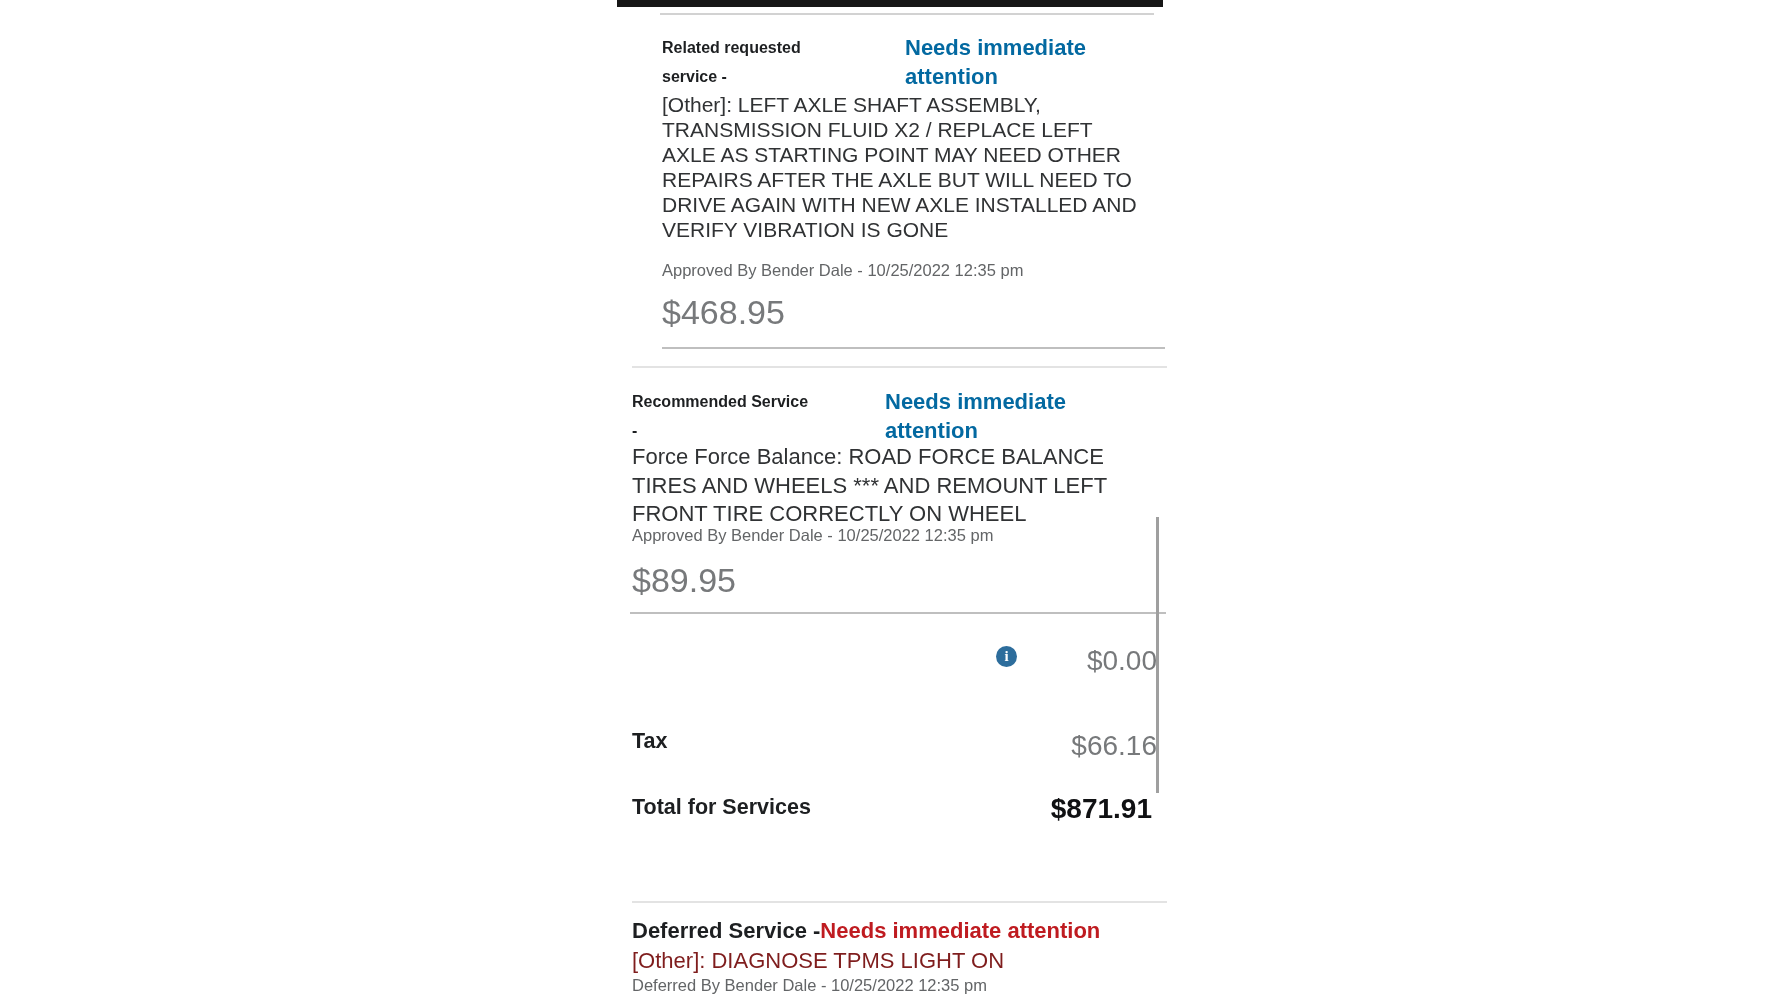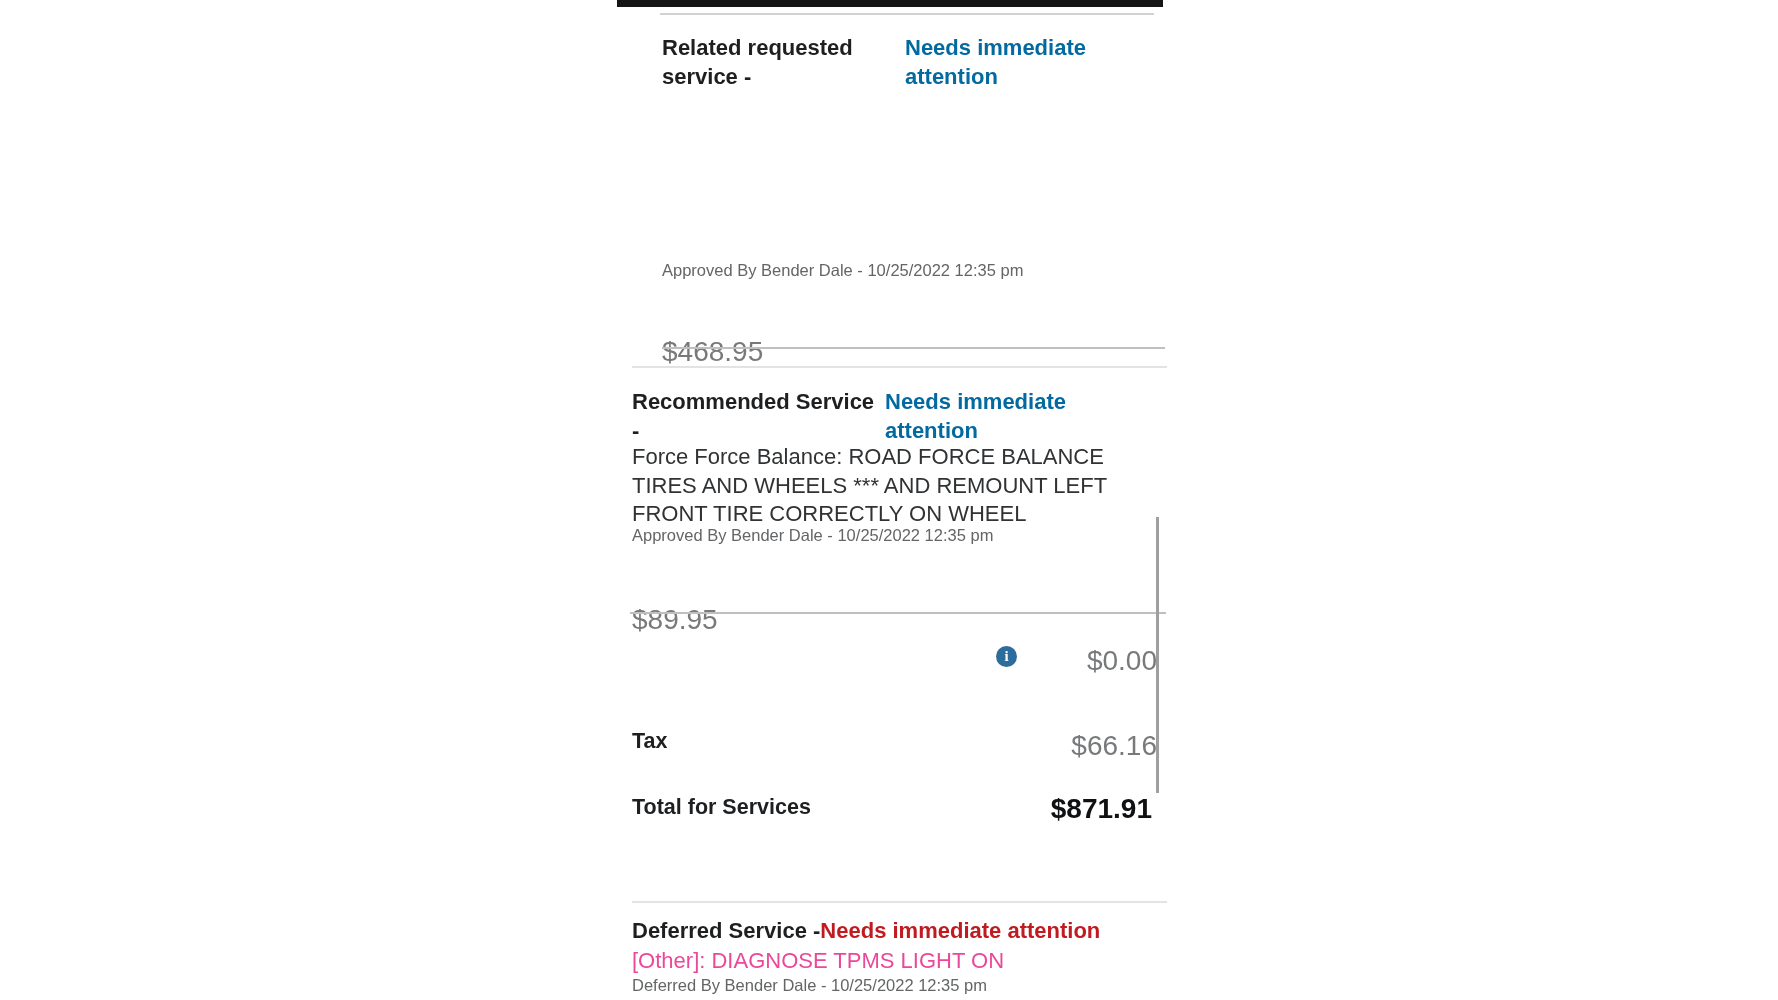--- a/index.html
+++ b/index.html
@@ -8,25 +8,25 @@
     font-family:"Liberation Sans", sans-serif;color:#27292b;
   }
   .abs{position:absolute;}
   .pre{white-space:pre-line;}
 
   
   .top-black-bar{left:617px;top:0;width:546px;height:7px;background:#161616;}
   .top-gray-line{left:660px;top:13px;width:494px;height:2px;background:#d2d2d2;}
 
   
-  .card-title{font-weight:bold;font-size:22px;line-height:29px;color:#1d1f21;}
+  .card-title{font-weight:bold;font-size:16px;line-height:29px;color:#1d1f21;}
   .card-status{font-weight:bold;font-size:22px;line-height:29px;color:#0369a1;}
   .card-body{font-size:21px;color:#303234;}
   .card-meta{font-size:16.5px;line-height:20px;color:#636567;}
-  .card-price{font-size:28px;line-height:34px;color:#77797b;margin-top:40px;}
+  .card-price{font-size:34px;line-height:34px;color:#77797b;}
 
   
   .c1-title{left:662px;top:33px;width:242px;}
   .c1-status{left:905px;top:33px;width:280px;}
   .c1-body{left:662px;top:92px;width:480px;line-height:25px;}
   .c1-meta{left:662px;top:260px;}
   .c1-price{left:662px;top:295px;}
   .c1-divider{left:662px;top:347px;width:503px;height:2px;background:#bfbfbf;}
 
   .sep-line{height:2px;background:#e3e3e3;}
@@ -57,35 +57,41 @@
     font-family:"Liberation Serif", serif;font-weight:bold;font-size:15px;line-height:21px;
     cursor:pointer;
   }
 
   .scrollbar-line{left:1156px;top:517px;width:3px;height:276px;background:#9f9f9f;}
 
   
   .c3-title{left:632px;top:918px;width:540px;font-weight:bold;font-size:22px;line-height:26px;}
   .c3-title .black-part{color:#1d1f21;}
   .c3-title .red-part{color:#bf1b20;}
-  .c3-body{left:632px;top:948px;font-size:22px;color:#ec4899;}
+  .c3-body{left:632px;top:948px;font-size:22px;color:#7f1d1d;}
   .c3-meta{left:632px;top:975px;}
 </style>
 </head>
 <body>
 
 <div id="screen">
 
   <div class="abs top-black-bar"></div>
   <div class="abs top-gray-line"></div>
 
   <div class="abs card-title pre c1-title">Related requested
 service -</div>
   <div class="abs card-status pre c1-status">Needs immediate
 attention</div>
+  <div class="abs card-body pre c1-body">[Other]: LEFT AXLE SHAFT ASSEMBLY,
+TRANSMISSION FLUID X2 / REPLACE LEFT
+AXLE AS STARTING POINT MAY NEED OTHER
+REPAIRS AFTER THE AXLE BUT WILL NEED TO
+DRIVE AGAIN WITH NEW AXLE INSTALLED AND
+VERIFY VIBRATION IS GONE</div>
   <div class="abs card-meta c1-meta">Approved By Bender Dale - 10/25/2022 12:35 pm</div>
   <div class="abs card-price c1-price">$468.95</div>
   <div class="abs c1-divider"></div>
 
   <div class="abs sep-line sep-2"></div>
 
   <div class="abs card-title pre c2-title">Recommended Service
 -</div>
   <div class="abs card-status pre c2-status">Needs immediate
 attention</div>

